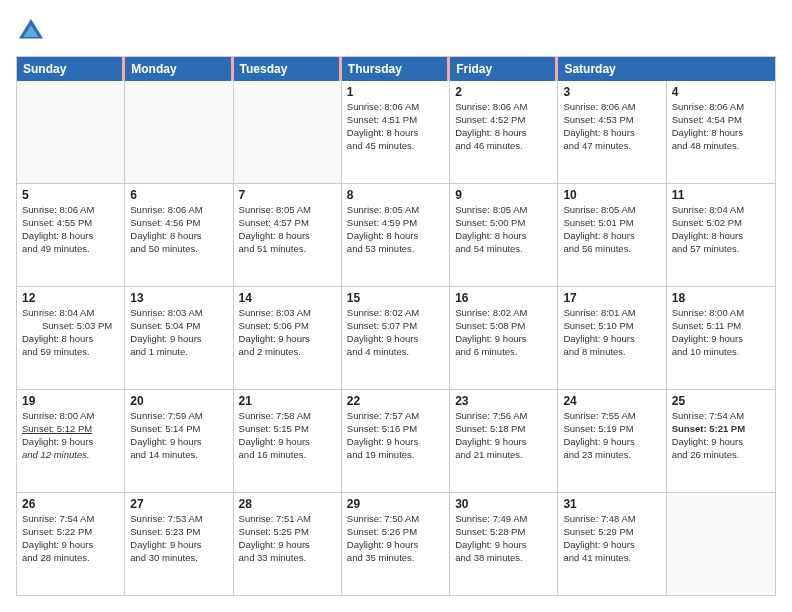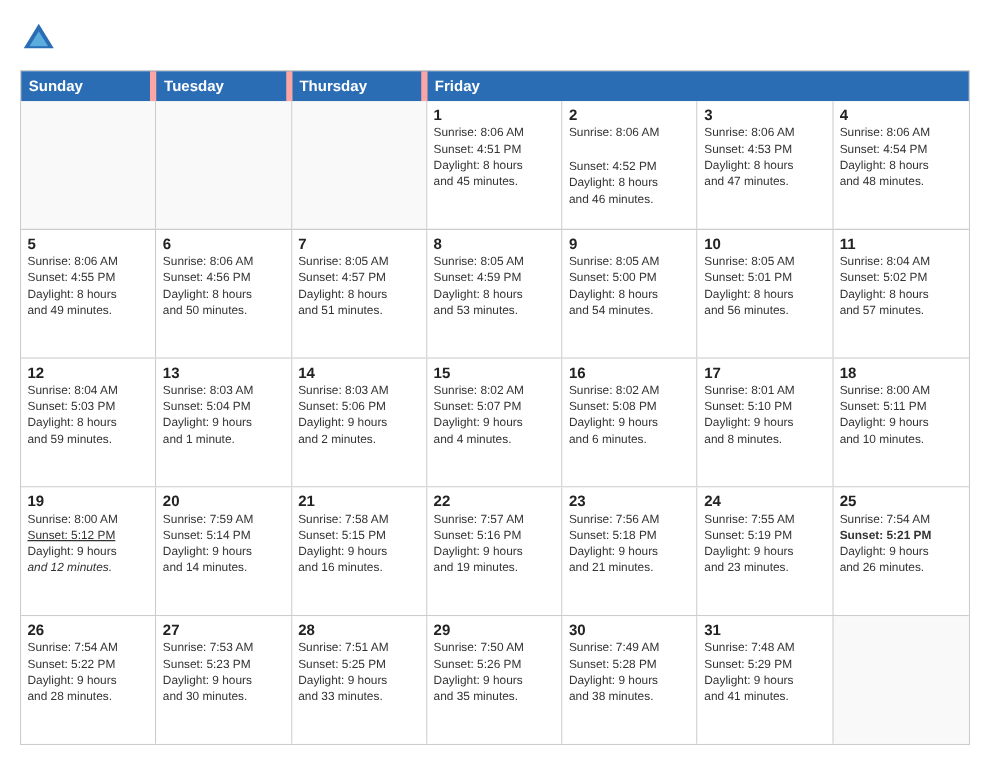--- a/index.html
+++ b/index.html
@@ -69,21 +69,21 @@
     .cal-header-row {
       display: grid;
       grid-template-columns: repeat(7, 1fr);
       background: #2a6db5;
     }
     .cal-header-cell {
       color: #fff;
       font-size: 12px;
       font-weight: bold;
       padding: 5px 6px;
-      border-right: 5px solid #fca5a5;
+      border-right: 3px solid #fca5a5;
       text-align: left;
     }
     .cal-header-cell:last-child { border-right: none; }
     .cal-body {
       flex: 1;
       display: flex;
       flex-direction: column;
     }
     .cal-row {
       display: grid;
@@ -128,40 +128,42 @@
     </div>
     <div class="title-block">
       <div class="calendar-title"></div>
       <div class="calendar-subtitle"></div>
     </div>
   </div>
 
   <div class="calendar">
     <div class="cal-header-row">
     <div class="cal-header-cell">Sunday</div>
+        <div class="cal-header-cell">Monday</div>
         <div class="cal-header-cell">Tuesday</div>
         <div class="cal-header-cell">Thursday</div>
         <div class="cal-header-cell">Friday</div>
+        <div class="cal-header-cell">Saturday</div>
       </div>
     <div class="cal-body">
     <div class="cal-row">
           <div class="cal-cell empty"></div>
           <div class="cal-cell empty"></div>
           <div class="cal-cell empty"></div>
           <div class="cal-cell">
             <span class="day-num">1</span>
             <span style="display: block;">Sunrise: 8:06 AM</span>
             <span style="display: block;">Sunset: 4:51 PM</span>
             <span style="display: block;">Daylight: 8 hours</span>
             <span style="display: block;">and 45 minutes.</span>
           </div>
           <div class="cal-cell">
             <span class="day-num">2</span>
             <span style="display: block;">Sunrise: 8:06 AM</span>
-            <span style="display: block; margin-top: 14px;">Sunset: 4:52 PM</span>
+            <span style="display: block;">Sunset: 4:52 PM</span>
             <span style="display: block;">Daylight: 8 hours</span>
             <span style="display: block;">and 46 minutes.</span>
           </div>
           <div class="cal-cell">
             <span class="day-num">3</span>
             <span style="display: block;">Sunrise: 8:06 AM</span>
             <span style="display: block;">Sunset: 4:53 PM</span>
             <span style="display: block;">Daylight: 8 hours</span>
             <span style="display: block;">and 47 minutes.</span>
           </div>
@@ -221,21 +223,21 @@
             <span style="display: block;">Sunrise: 8:04 AM</span>
             <span style="display: block;">Sunset: 5:02 PM</span>
             <span style="display: block;">Daylight: 8 hours</span>
             <span style="display: block;">and 57 minutes.</span>
           </div>
         </div>
         <div class="cal-row">
           <div class="cal-cell">
             <span class="day-num">12</span>
             <span style="display: block;">Sunrise: 8:04 AM</span>
-            <span style="display: block;">Sunset: 5:03 PM</span>
+            <span style="display: block; margin-left: 20px;">Sunset: 5:03 PM</span>
             <span style="display: block;">Daylight: 8 hours</span>
             <span style="display: block;">and 59 minutes.</span>
           </div>
           <div class="cal-cell">
             <span class="day-num">13</span>
             <span style="display: block;">Sunrise: 8:03 AM</span>
             <span style="display: block;">Sunset: 5:04 PM</span>
             <span style="display: block;">Daylight: 9 hours</span>
             <span style="display: block;">and 1 minute.</span>
           </div>

